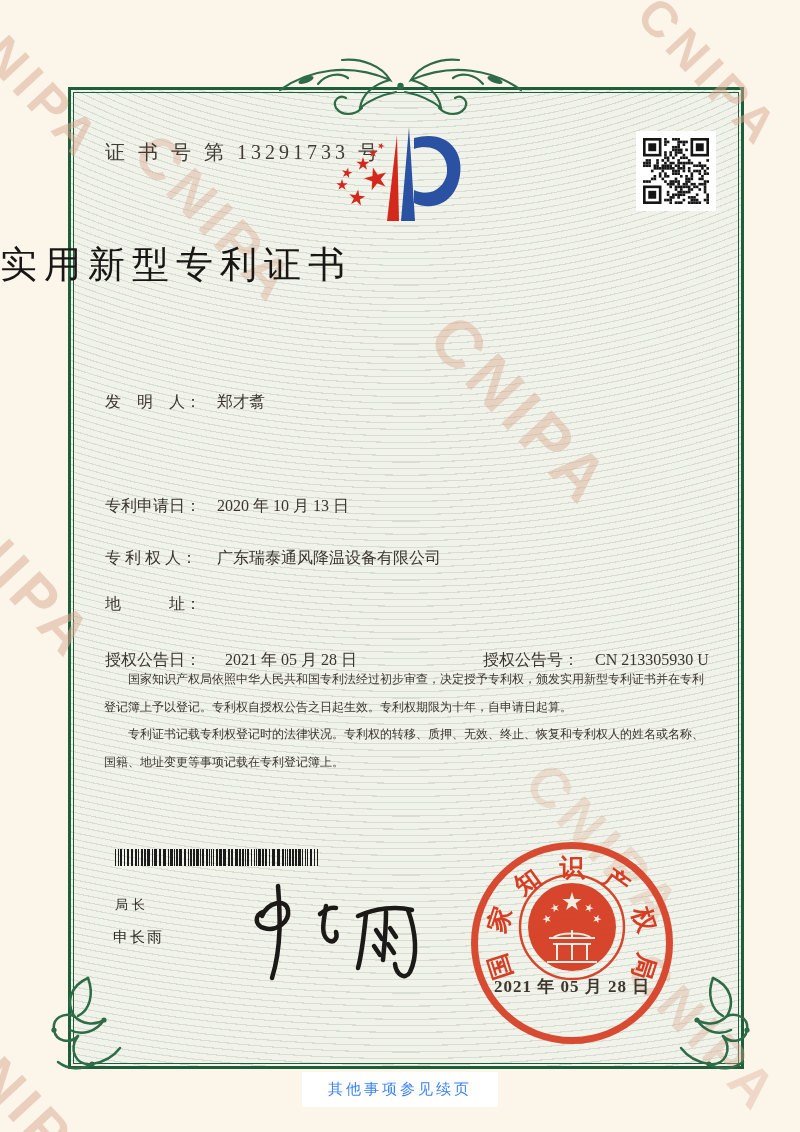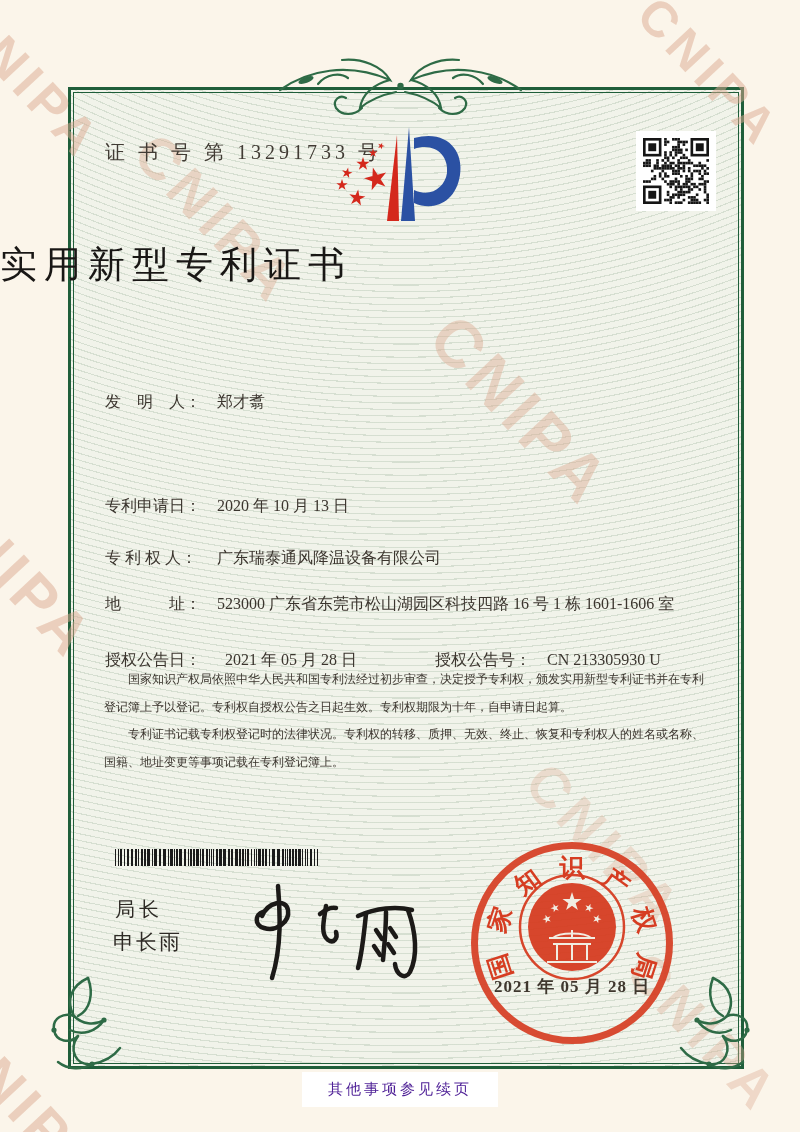--- a/index.html
+++ b/index.html
@@ -44,29 +44,29 @@
   .qr-wrap svg{position:absolute; left:7px; top:7px;}
   .title{
     position:absolute; left:0; top:240px; width:100%;
     font-size:37px; font-weight:400;
     letter-spacing:7px; color:#191715;
   }
   .row{position:absolute; left:105px; right:88px; display:flex; font-size:16px; line-height:24px;}
   .lbl{flex:0 0 112px; white-space:pre; color:#3b352e;}
   .val{flex:1; color:#3b352e;}
   .row-grant .pair1{flex:0 0 330px; display:flex;gap:8px;}
-  .row-grant .pair2{flex:1; display:flex;}
+  .row-grant .pair2{flex:1; display:flex;margin-left:48px;}
   .paras{
     position:absolute; left:104px; top:666px; width:600px;
     font-size:12px; line-height:27.5px; text-align:justify; color:#3b352e;
   }
   .paras p{margin:0; text-indent:2em;}
   .barcode{position:absolute; left:115px; top:849px; width:206px; height:17px;}
-  .officer-title{position:absolute; left:115px; top:896px; font-size:20px; letter-spacing:4px; color:#2e2a25;}
-  .officer-name{position:absolute; left:113px; top:928px; font-size:21px; letter-spacing:2px; color:#2e2a25;}
+  .officer-title{position:absolute; left:115px; top:896px; font-size:13px; letter-spacing:4px; color:#2e2a25;}
+  .officer-name{position:absolute; left:113px; top:928px; font-size:15px; letter-spacing:2px; color:#2e2a25;}
   .sig{position:absolute; left:228px; top:876px;}
   
   .seal{position:absolute; left:471px; top:842px; width:202px; height:202px; z-index:5;}
   .seal-ring{
     position:absolute; inset:0; border:7px solid #d63d22;
     border-radius:50%; opacity:.92;
   }
   .seal-ch{
     position:absolute; left:50%; top:50%;
     font-size:25px; font-weight:700; color:#d63d22;
@@ -74,21 +74,21 @@
   }
   .seal-emblem{position:absolute; left:46px; top:30px; opacity:.95;}
   .seal-date{
     position:absolute; left:494px; top:975px; width:190px; z-index:6;
     font-size:17px; letter-spacing:1px; font-weight:600; color:#3f372e;
   }
   .page-info{position:absolute; left:0; top:1035px; width:100%; text-align:center;
     font-size:14.5px; letter-spacing:2px; color:#4a443c;}
   .footer-note{
     position:absolute; left:50%; top:1072px; transform:translateX(-50%); z-index:4;
-    background:#ffffff; padding:8px 26px; font-size:15px; letter-spacing:3px; color:#4c1d95;
+    background:#ffffff; padding:8px 26px; font-size:15px; letter-spacing:3px; color:#3b82f6;
   }
 </style>
 </head>
 <body>
 
 <div class="page">
 
   <span class="wm" style="left:-14px;top:-8px;font-size:52px;">CNIPA</span>
   <span class="wm" style="left:668px;top:-14px;font-size:50px;">CNIPA</span>
   <span class="wm" style="left:170px;top:120px;font-size:58px;opacity:.42;">CNIPA</span>
@@ -393,21 +393,20 @@
     <div class="row" style="top:494px">
       <span class="lbl">专利申请日：</span>
       <span class="val">2020 年 10 月 13 日</span>
     </div>
     <div class="row" style="top:546px">
       <span class="lbl">专 利 权 人：</span>
       <span class="val">广东瑞泰通风降温设备有限公司</span>
     </div>
     <div class="row" style="top:592px">
       <span class="lbl">地　　　址：</span>
-      <span class="val">523000 广东省东莞市松山湖园区科技四路 16 号 1 栋 1601-1606 室</span>
     </div>
     <div class="row row-grant" style="top:648px">
       <span class="pair1">
         <span class="lbl" style="flex-basis:112px">授权公告日：</span>
         <span class="val">2021 年 05 月 28 日</span>
       </span>
       <span class="pair2">
         <span class="lbl" style="flex-basis:112px">授权公告号：</span>
         <span class="val">CN 213305930 U</span>
       </span>

